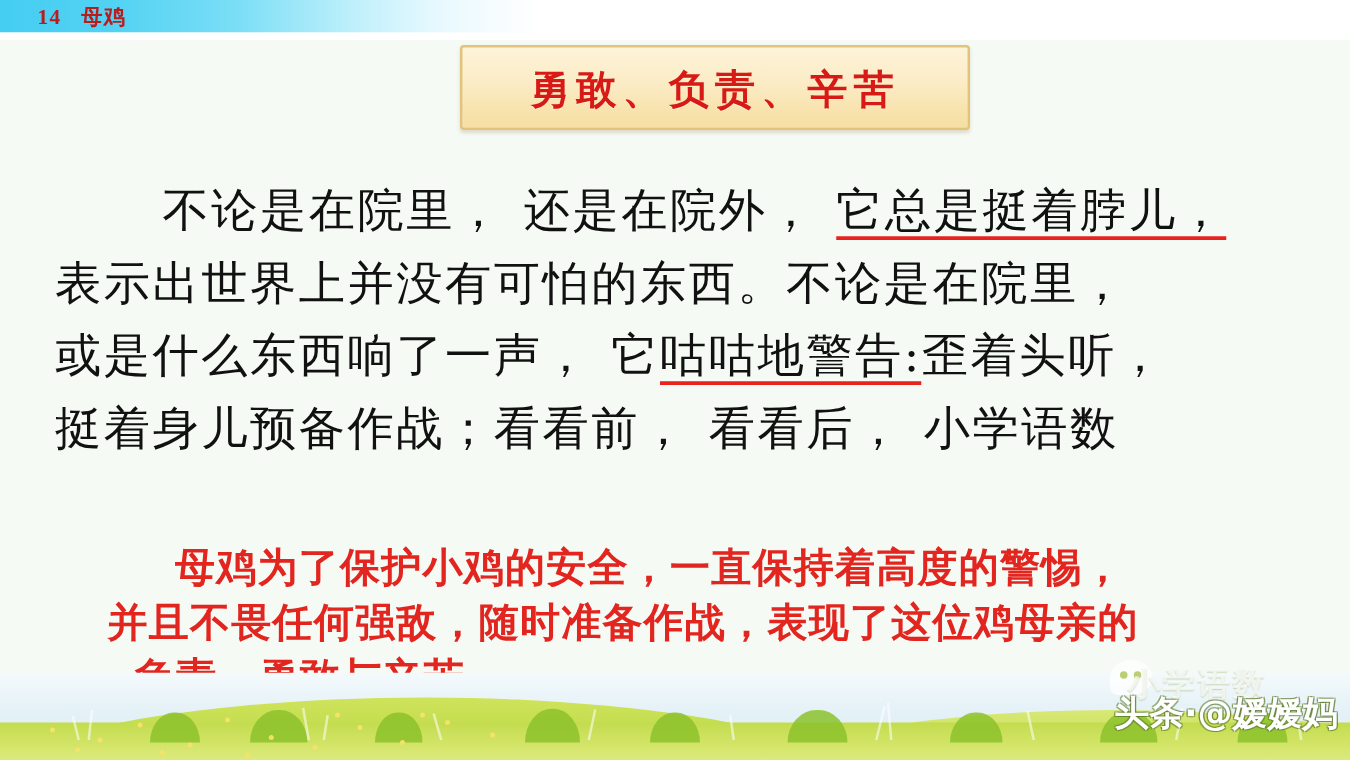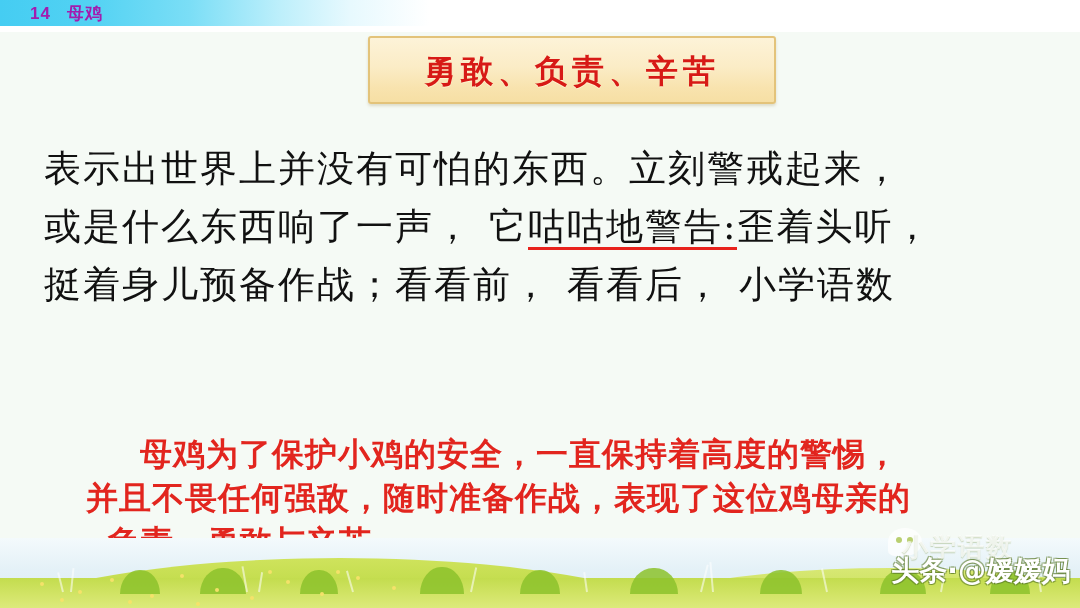--- a/index.html
+++ b/index.html
@@ -39,24 +39,24 @@
         #ffffff 1080px);
   }
   .header-text {
     position: absolute;
     left: 30px;
     top: 1px;
     height: 25px;
     line-height: 25px;
     font-size: 17px;
     font-weight: 600;
-    color: #a21caf;
+    color: #b91c1c;
     letter-spacing: 1px;
     white-space: nowrap;
-    font-family: Liberation Sans, sans-serif;
+    font-family: Liberation Serif, serif;
   }
   .header-text .num { margin-right: 16px; }
 
   .header-underline {
     position: absolute;
     left: 0;
     top: 26px;
     width: 1080px;
     height: 6px;
     background: #ffffff;
@@ -299,22 +299,23 @@
   <div class="header-text">
     <span class="num">14</span><span>母鸡</span>
   </div>
 
   <div class="title-box">
     <div class="title-text">勇敢、负责、辛苦</div>
   </div>
 
   <div class="body-block">
 
-
-    <div class="body-line"><span>表示出世界上并没有可怕的东西。立刻警戒起来，</span></div>
+    <div class="body-line"><span class="indent"></span><span>不论是在院里，</span><span class="gap"></span><span>还是在院外，</span><span class="gap"></span><span class="u-red">它总是挺着脖儿，</span></div>
+
+    <div class="body-line"><span>表示出世界上并没有可怕的东西。不论是在院里，</span></div>
 
     <div class="body-line"><span>或是什么东西响了一声，</span><span class="gap"></span><span>它</span><span class="u-red">咕咕地警告:</span><span>歪着头听，</span></div>
 
     <div class="body-line"><span>挺着身儿预备作战；看看前，</span><span class="gap"></span><span>看看后，</span><span class="gap"></span><span>小学语数</span></div>
 
   </div>
 
   <div class="red-block">
     <div class="red-line center-ind">母鸡为了保护小鸡的安全，一直保持着高度的警惕，</div>
     <div class="red-line">并且不畏任何强敌，随时准备作战，表现了这位鸡母亲的</div>

